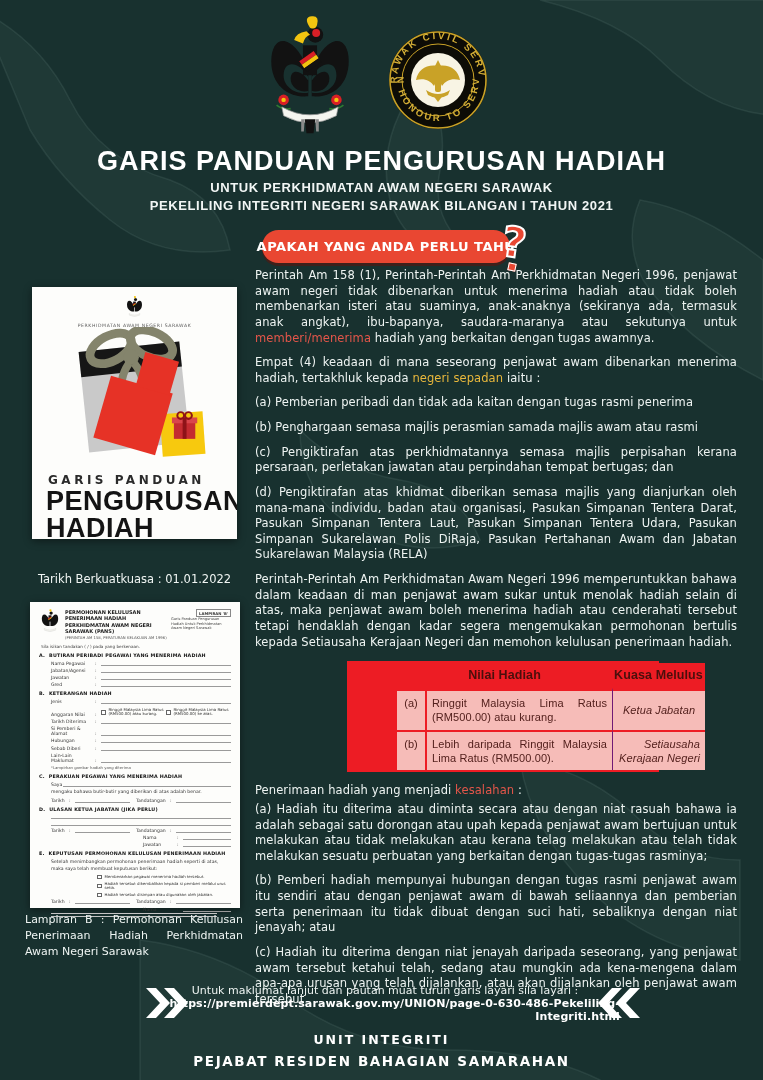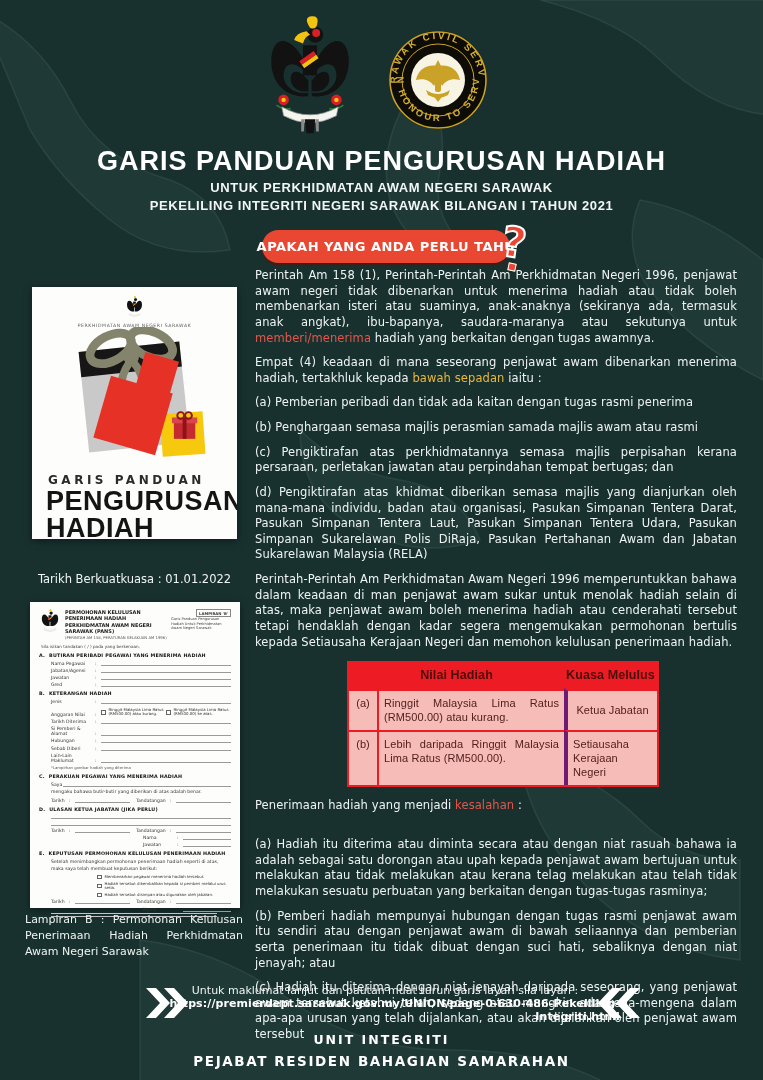--- a/index.html
+++ b/index.html
@@ -67,27 +67,27 @@
 
   #form-caption { left:25px; top:912px; width:218px; font-size:11px; line-height:1.45; color:#eef4f2; text-align:justify; }
 
   
   #content { left:255px; top:268px; width:482px; font-size:11.5px; line-height:1.36; letter-spacing:0.1px; text-align:justify; color:#eef4f2; }
   #content p { margin-bottom:9px; }
   .hl-red { color:#e4564a; }
   .hl-yellow { color:#e9b83c; }
 
   #table-wrap { margin:11px 0 11px 92px; width:312px; border:2px solid #ed1c24; background:#ed1c24; }
-  .tbl-grid { display:grid; grid-template-columns:28px 187px 93px; }
+  .tbl-grid { display:grid; grid-template-columns:28px 187px 93px;margin-left:48px; }
   .th { background:#ed1c24; color:#4a0f0c; font-weight:bold; font-size:12.5px; text-align:center; padding:4px 2px; font-family:"Liberation Sans",sans-serif; }
   .th.span2 { grid-column:1 / span 2; }
   .td { background:#f6bcb8; color:#53201d; font-size:11px; line-height:1.3; padding:5px 5px; border-top:2px solid #ed1c24; font-family:"Liberation Sans",sans-serif; }
   .td.letter { text-align:center; padding-left:2px; padding-right:2px; }
   .td.value { border-left:2px solid #ed1c24; text-align:justify; }
-  .td.auth { border-left:4px solid #701a75; display:flex; align-items:center; justify-content:center; text-align:left; }
+  .td.auth { border-left:1px solid #701a75; display:flex; align-items:center; justify-content:center; text-align:right;font-style:italic; }
 
   
   .chev { width:44px; height:30px; }
   #chev-left { left:146px; top:988px; }
   #chev-right { left:596px; top:988px; transform:scaleX(-1); }
   #footer-info { left:150px; top:984px; width:470px; text-align:center; }
   #footer-info .l1 { font-size:11px; color:#eef4f2; }
   #footer-info .l2 { font-size:11px; font-weight:bold; color:#ffffff; margin-top:0; letter-spacing:0.1px;text-align:right; }
   #footer-org { left:0; top:1032px; width:763px; text-align:center; }
   #footer-org .o1 { font-size:12.5px; font-weight:bold; letter-spacing:2px; color:#fff; }
@@ -413,21 +413,21 @@
     </div>
     <div class="fbar"></div>
     <div class="fbar"></div>
   </div>
 
   <div id="form-caption" class="layer">Lampiran B : Permohonan Kelulusan Penerimaan Hadiah Perkhidmatan Awam Negeri Sarawak</div>
 
   <div id="content" class="layer">
     <p><span>Perintah Am 158 (1), Perintah-Perintah Am Perkhidmatan Negeri 1996, penjawat awam negeri tidak dibenarkan untuk menerima hadiah atau tidak boleh membenarkan isteri atau suaminya, anak-anaknya (sekiranya ada, termasuk anak angkat), ibu-bapanya, saudara-maranya atau sekutunya untuk </span><span class="hl-red">memberi/menerima</span><span> hadiah yang berkaitan dengan tugas awamnya.</span></p>
 
-    <p><span>Empat (4) keadaan di mana seseorang penjawat awam dibenarkan menerima hadiah, tertakhluk kepada </span><span class="hl-yellow">bawah sepadan</span><span> iaitu :</span></p>
+    <p><span>Empat (4) keadaan di mana seseorang penjawat awam dibenarkan menerima hadiah, tertakhluk kepada </span><span class="hl-yellow">negeri sepadan</span><span> iaitu :</span></p>
 
     <p>(a) Pemberian peribadi dan tidak ada kaitan dengan tugas rasmi penerima</p>
     <p>(b) Penghargaan semasa majlis perasmian samada majlis awam atau rasmi</p>
     <p>(c) Pengiktirafan atas perkhidmatannya semasa majlis perpisahan kerana persaraan, perletakan jawatan atau perpindahan tempat bertugas; dan</p>
     <p>(d) Pengiktirafan atas khidmat diberikan semasa majlis yang dianjurkan oleh mana-mana individu, badan atau organisasi, Pasukan Simpanan Tentera Darat, Pasukan Simpanan Tentera Laut, Pasukan Simpanan Tentera Udara, Pasukan Simpanan Sukarelawan Polis DiRaja, Pasukan Pertahanan Awam dan Jabatan Sukarelawan Malaysia (RELA)</p>
 
     <p>Perintah-Perintah Am Perkhidmatan Awam Negeri 1996 memperuntukkan bahawa dalam keadaan di man penjawat awam sukar untuk menolak hadiah selain di atas, maka penjawat awam boleh menerima hadiah atau cenderahati tersebut tetapi hendaklah dengan kadar segera mengemukakan permohonan bertulis kepada Setiausaha Kerajaan Negeri dan memohon kelulusan penerimaan hadiah.</p>
 
     <div id="table-wrap">
       <div class="tbl-grid">
@@ -437,21 +437,21 @@
         <div class="td letter" style="border-top-width:3px">(a)</div>
         <div class="td value" style="border-top-width:3px">Ringgit Malaysia Lima Ratus (RM500.00) atau kurang.</div>
         <div class="td auth" style="border-top-width:3px">Ketua Jabatan</div>
 
         <div class="td letter">(b)</div>
         <div class="td value">Lebih daripada Ringgit Malaysia Lima Ratus (RM500.00).</div>
         <div class="td auth">Setiausaha Kerajaan Negeri</div>
       </div>
     </div>
 
-    <p style="margin-bottom:24px"><span>Penerimaan hadiah yang menjadi </span><span class="hl-red">kesalahan</span><span> :</span></p>
+    <p style="margin-bottom:3px"><span>Penerimaan hadiah yang menjadi </span><span class="hl-red">kesalahan</span><span> :</span></p>
 
     <p>(a) Hadiah itu diterima atau diminta secara atau dengan niat rasuah bahawa ia adalah sebagai satu dorongan atau upah kepada penjawat awam bertujuan untuk melakukan atau tidak melakukan atau kerana telag melakukan atau telah tidak melakukan sesuatu perbuatan yang berkaitan dengan tugas-tugas rasminya;</p>
     <p>(b) Pemberi hadiah mempunyai hubungan dengan tugas rasmi penjawat awam itu sendiri atau dengan penjawat awam di bawah seliaannya dan pemberian serta penerimaan itu tidak dibuat dengan suci hati, sebaliknya dengan niat jenayah; atau</p>
     <p>(c) Hadiah itu diterima dengan niat jenayah daripada seseorang, yang penjawat awam tersebut ketahui telah, sedang atau mungkin ada kena-mengena dalam apa-apa urusan yang telah dijalankan, atau akan dijalankan oleh penjawat awam tersebut</p>
   </div>
 
   <svg id="chev-left" class="layer chev" viewBox="0 0 44 30">
     <path d="M0,0 h10 l14,15 -14,15 h-10 l14,-15 z" fill="#ffffff"></path>
     <path d="M18,0 h10 l14,15 -14,15 h-10 l14,-15 z" fill="#ffffff"></path>
   </svg>

